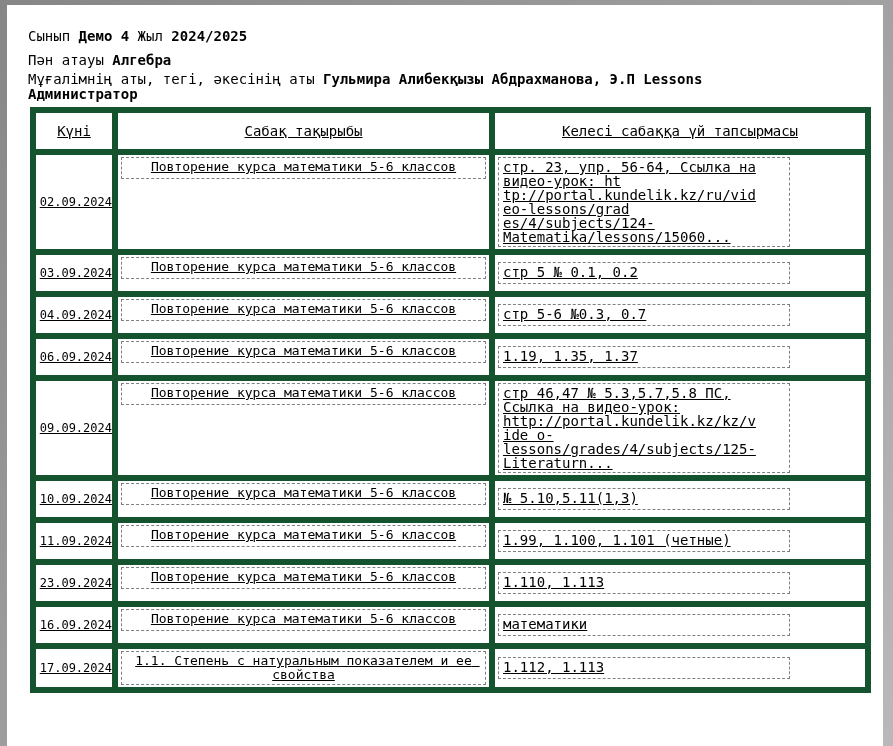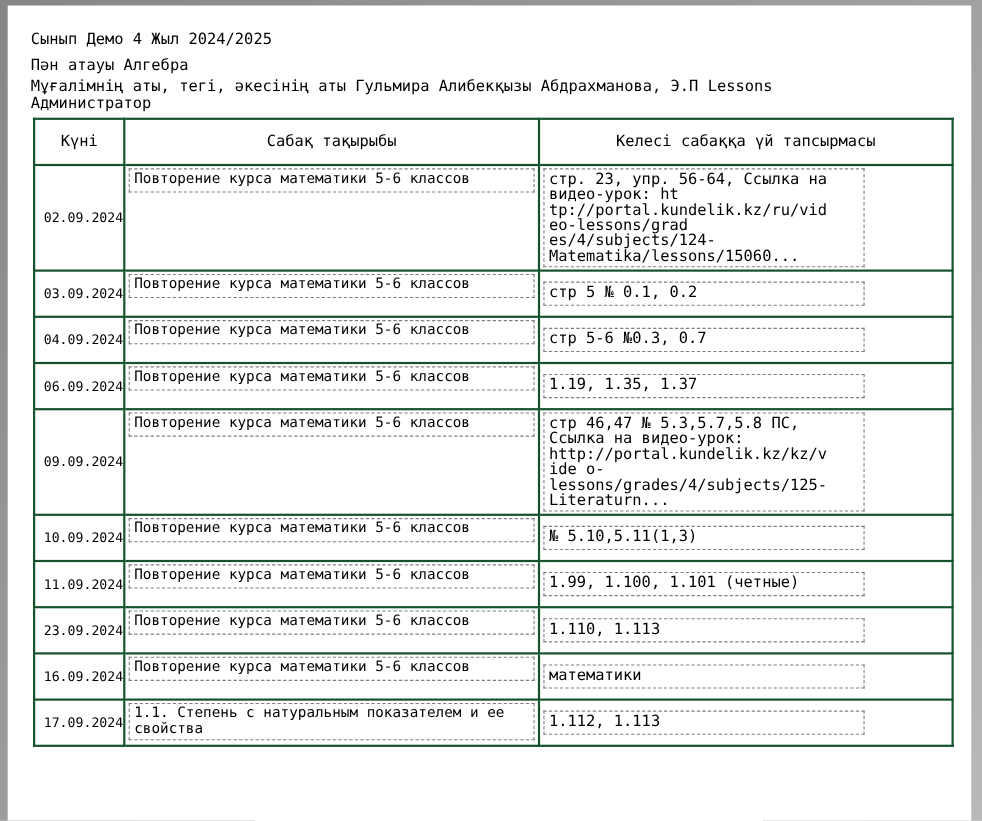--- a/index.html
+++ b/index.html
@@ -24,51 +24,53 @@
     overflow: hidden;
   }
   .hdr p {
     margin: 0;
     font-size: 14px;
     line-height: 16px;
   }
   .hdr .l1 { margin-bottom: 8px; }
   .hdr .l2 { margin-bottom: 4px; }
   .hdr .l3 { line-height: 15px; max-width: 730px; }
-  .hdr b { font-weight: normal; }
+  .hdr b { font-weight: bold; }
 
   table.journal {
     border-collapse: collapse;
     table-layout: fixed;
     width: 835px;
     margin: 5px 0 0 2px;
   }
   table.journal th,
   table.journal td {
-    border: 2px solid #14532d;
+    border: 6px solid #14532d;
     box-sizing: border-box;
+    text-decoration: underline;
   }
   table.journal th {
     font-weight: normal;
     font-size: 14px;
     height: 30px;
     text-align: center;
     vertical-align: middle;
     padding: 0;
   }
   table.journal tr { height: 42px; }
   td.c-date {
     text-align: right;
     vertical-align: middle;
     font-size: 12px;
     padding: 0;
   }
   td.c-topic {
     vertical-align: top;
     padding: 2px 3px;
+    text-align: center;
   }
   td.c-hw {
     vertical-align: middle;
     padding: 2px 3px;
   }
   .box {
     border: 1px dashed #808080;
     font-size: 13px;
     line-height: 14px;
     padding: 2px 4px;

